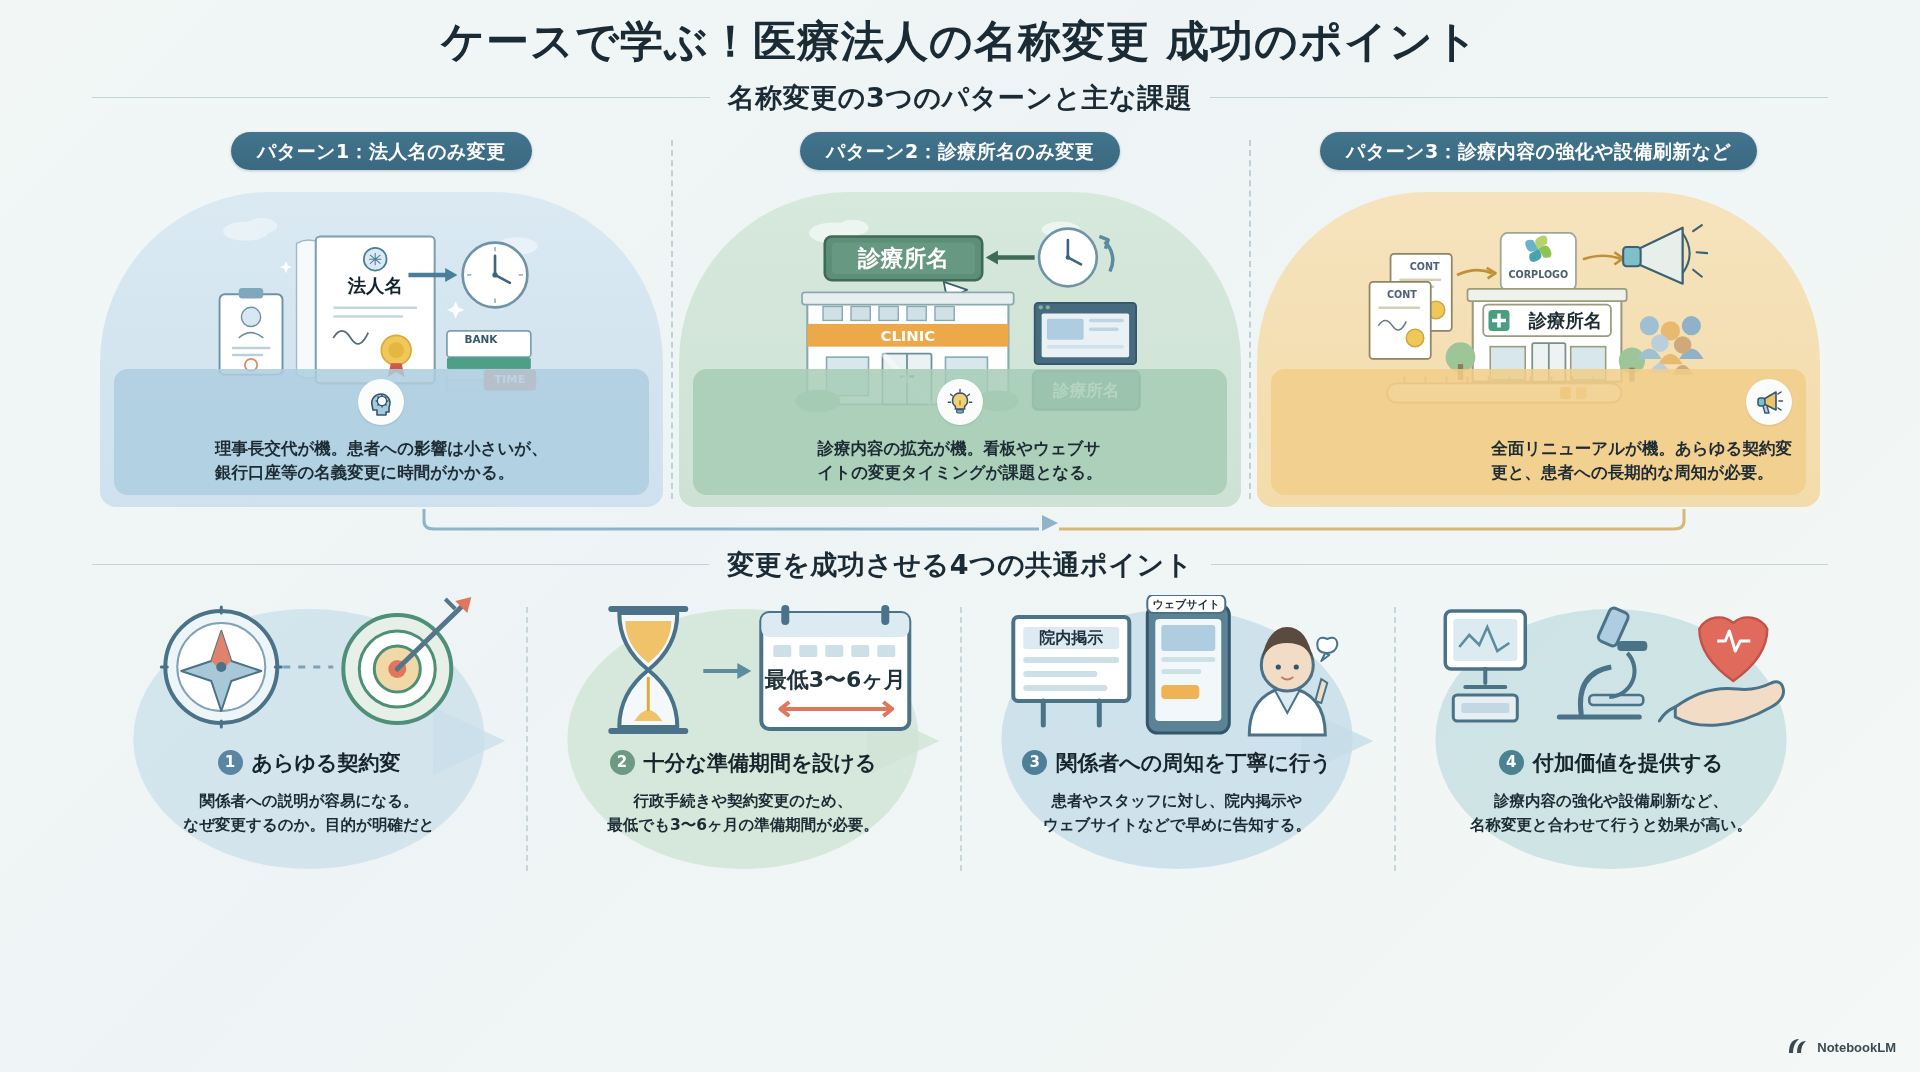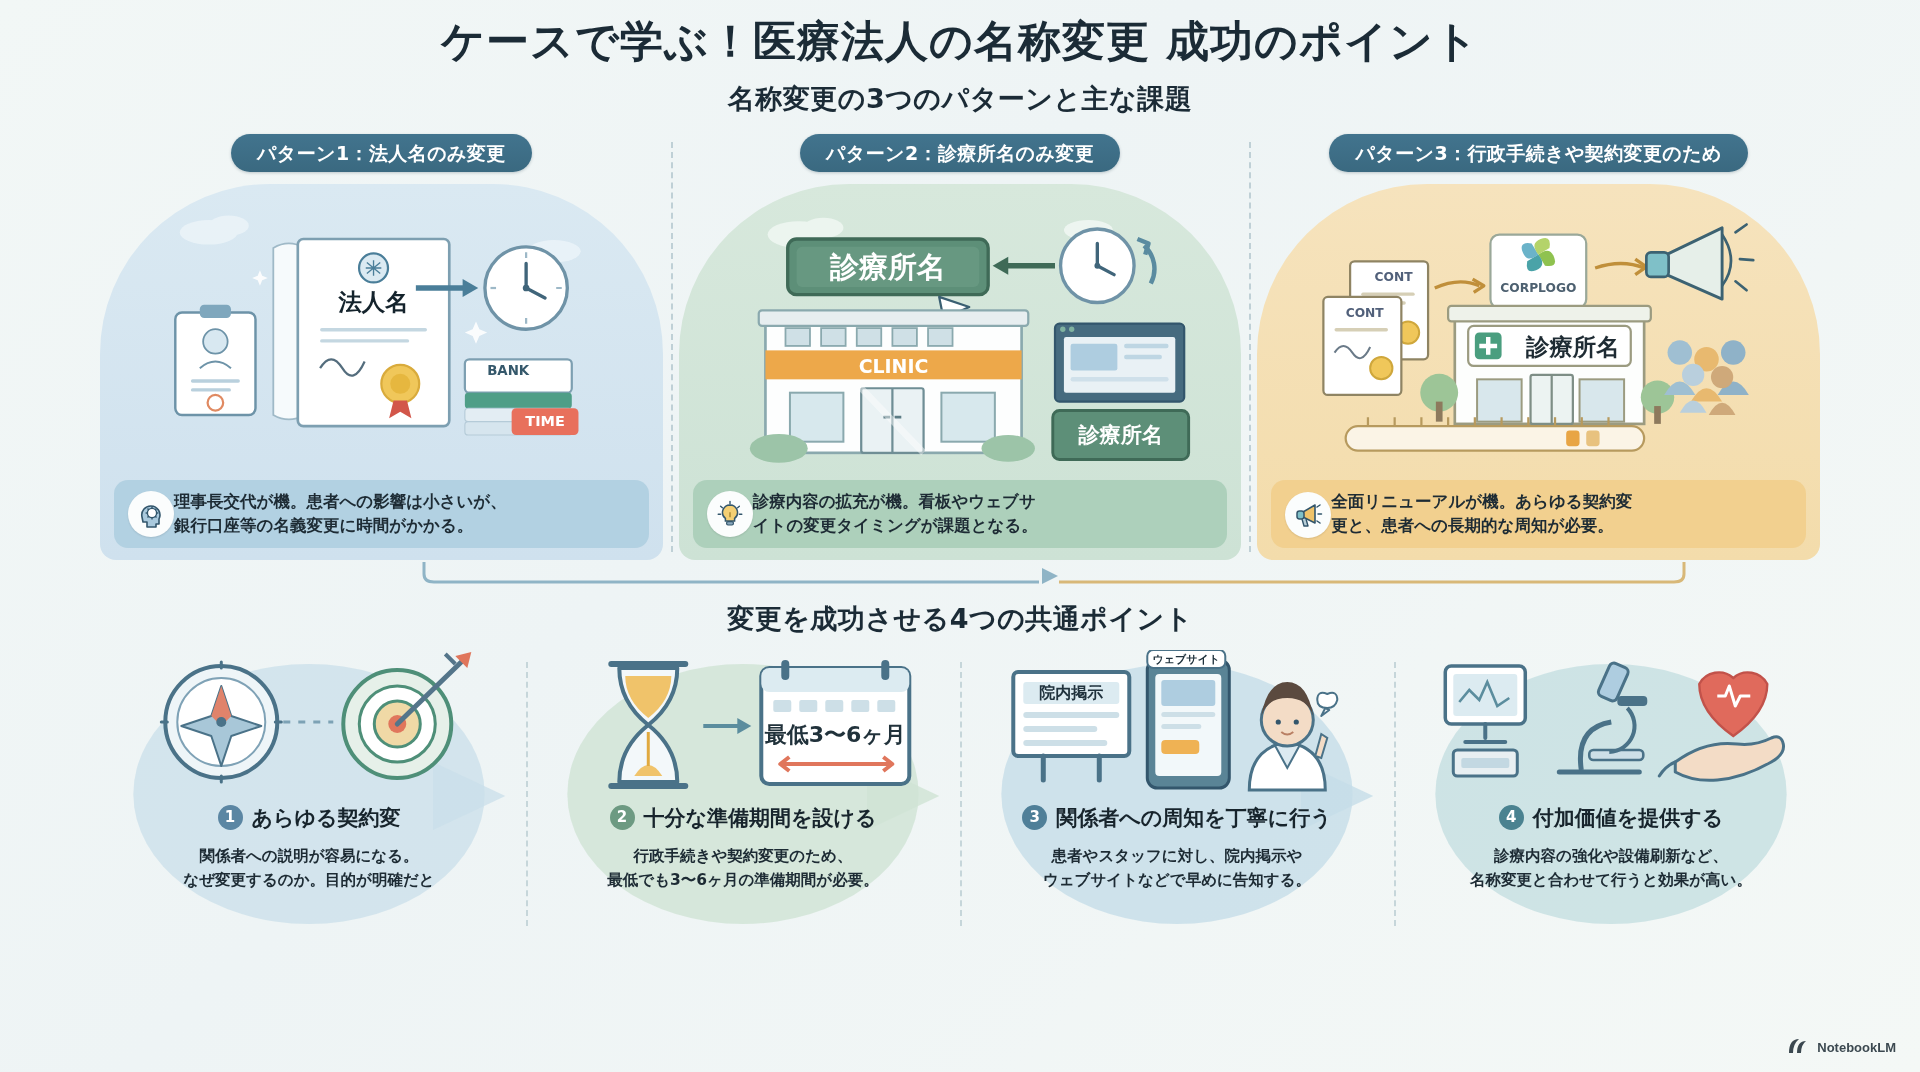--- a/index.html
+++ b/index.html
@@ -20,22 +20,22 @@
     letter-spacing: 1px;
     color: #1b2b36;
     padding-top: 16px;
     line-height: 1.2;
   }
 
   
   .section-head {
     display: flex;
     align-items: center;
+    gap: 18px;
     margin: 12px 92px 0 92px;
-    flex-direction: column;
   }
   .section-head .rule {
     flex: 1 1 auto;
     height: 1px;
     background: #c3d4d8;
   }
   .section-head .sh-text {
     font-size: 27px;
     font-weight: 800;
     color: #1b2b36;
@@ -72,44 +72,46 @@
     font-weight: 700;
     letter-spacing: .4px;
     padding: 7px 26px 5px 26px;
     border-radius: 22px;
     text-align: center;
     white-space: nowrap;
     box-shadow: 0 1px 3px rgba(30,60,75,.25);
   }
 
   .panel {
-    margin-top: 12px;
-    height: 376px;
+    margin-top: 22px;
+    height: 315px;
     border-radius: 170px 170px 16px 16px;
     position: relative;
     overflow: hidden;
   }
   .panel.p1 { background: linear-gradient(180deg,#dae9f2 0%, #cfe1ee 100%); }
   .panel.p2 { background: linear-gradient(180deg,#d7e8dc 0%, #cde2d5 100%); }
   .panel.p3 { background: linear-gradient(180deg,#f6e3bd 0%, #f3dcab 100%); }
 
   .panel-art {
     position: absolute;
     inset: 6px 10px 86px 10px;
   }
   .panel-art svg { width: 100%; height: 100%; display: block; }
 
   .caption {
     position: absolute;
     left: 14px; right: 14px; bottom: 12px;
     display: flex;
     align-items: center;
+    gap: 12px;
     border-radius: 14px;
     padding: 10px 14px;
     min-height: 66px;
+    flex-direction: column;
   }
   .panel.p1 .caption { background: rgba(173,206,223,.85); }
   .panel.p2 .caption { background: rgba(167,205,182,.85); }
   .panel.p3 .caption { background: rgba(241,206,137,.85); align-items: flex-end; }
 
   .cap-icon {
     flex: 0 0 46px;
     width: 46px; height: 46px;
     border-radius: 50%;
     background: #fbfdfd;
@@ -409,21 +411,21 @@
         </div>
         <div class="cap-text kanji">
           <div>診療内容の拡充が機。看板やウェブサ</div>
           <div>イトの変更タイミングが課題となる。</div>
         </div>
       </div>
     </div>
   </div>
 
   <div class="pattern-col">
-    <div class="pill kanji">パターン3：行政手続きや契約変更のため</div>
+    <div class="pill kanji">パターン3：診療内容の強化や設備刷新など</div>
     <div class="panel p3">
       <div class="panel-art">
         <svg viewBox="0 0 430 255" xmlns="http://www.w3.org/2000/svg">
 
           <g>
             <rect x="46" y="64" width="70" height="88" rx="4" fill="#ffffff" stroke="#8f8463" stroke-width="2"></rect>
             <text x="68" y="82" font-size="11" font-weight="700" fill="#51607a" font-family="DejaVu Sans, sans-serif">CONT</text>
             <rect x="56" y="92" width="48" height="3" rx="1.5" fill="#d6cfb6"></rect>
             <rect x="56" y="100" width="40" height="3" rx="1.5" fill="#d6cfb6"></rect>
             <circle cx="98" cy="128" r="10" fill="#f0c75a" stroke="#cfa73c" stroke-width="1.8"></circle>

